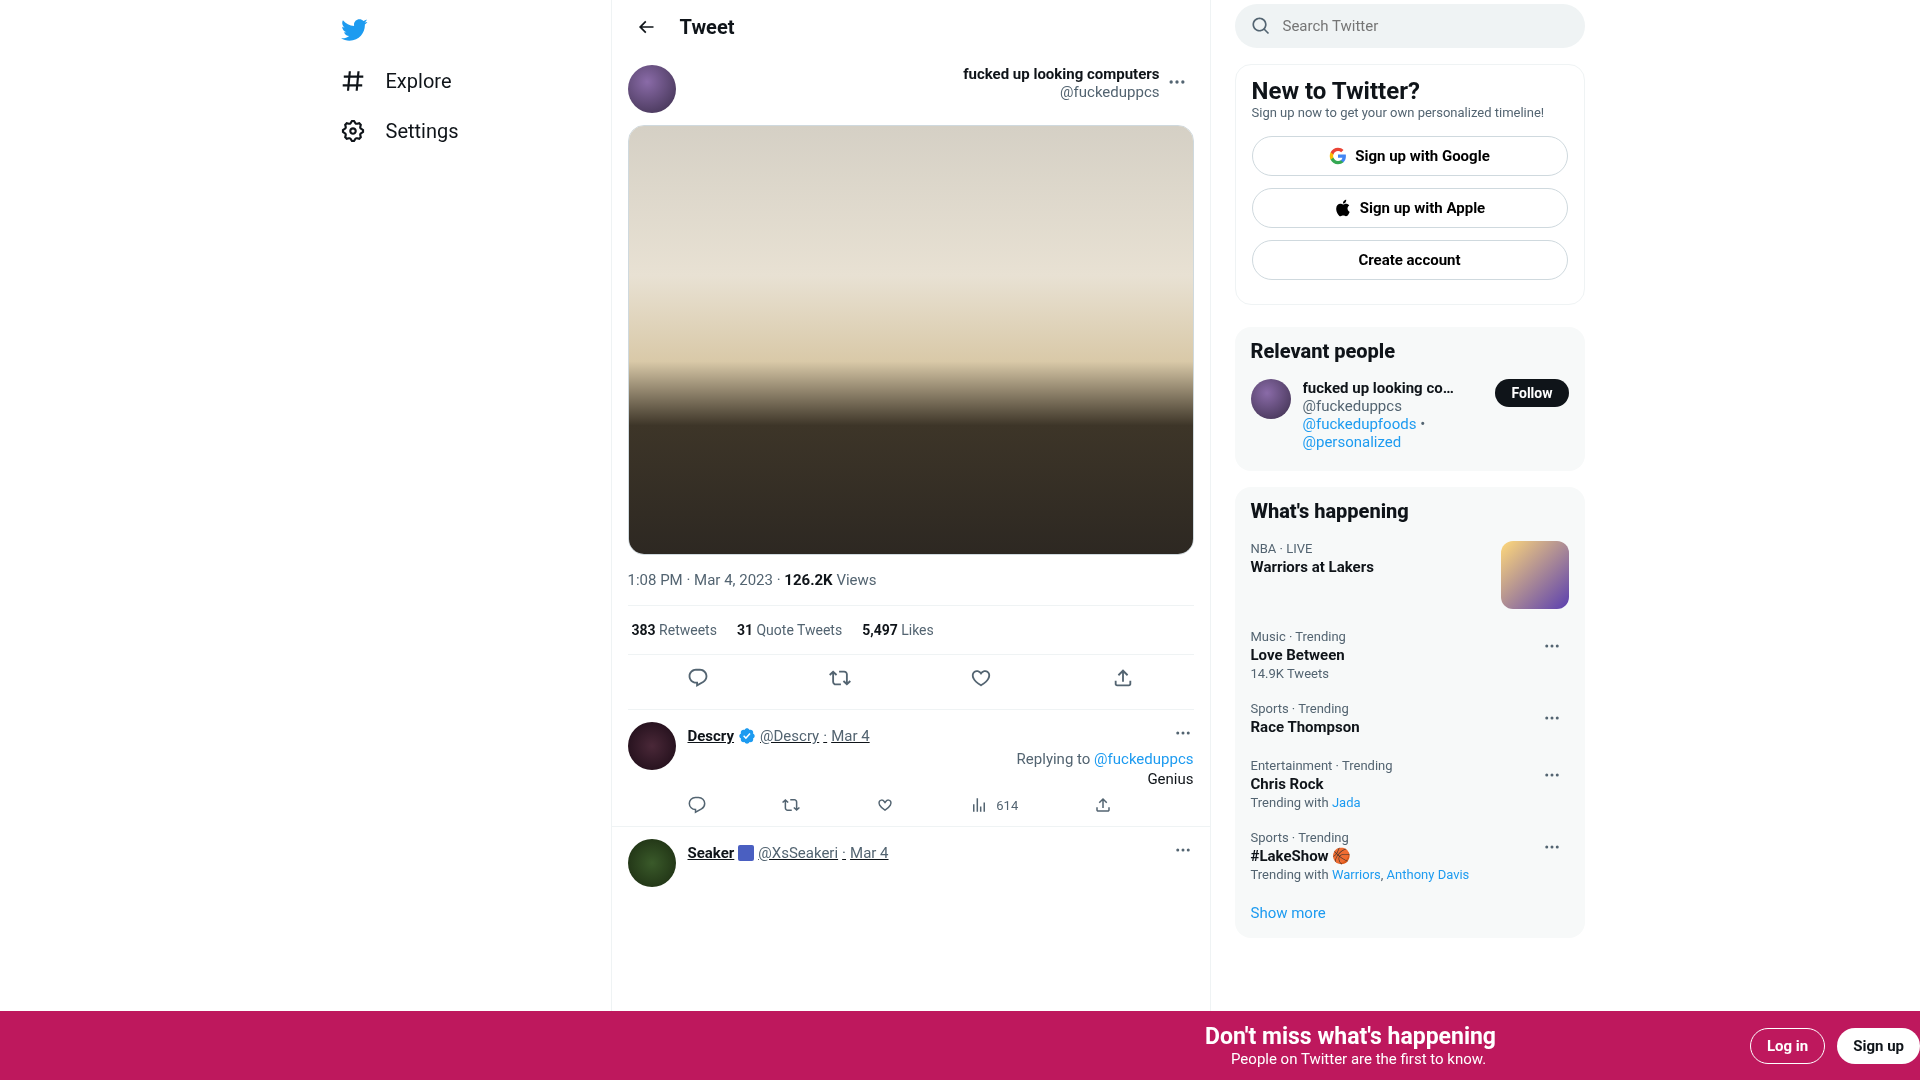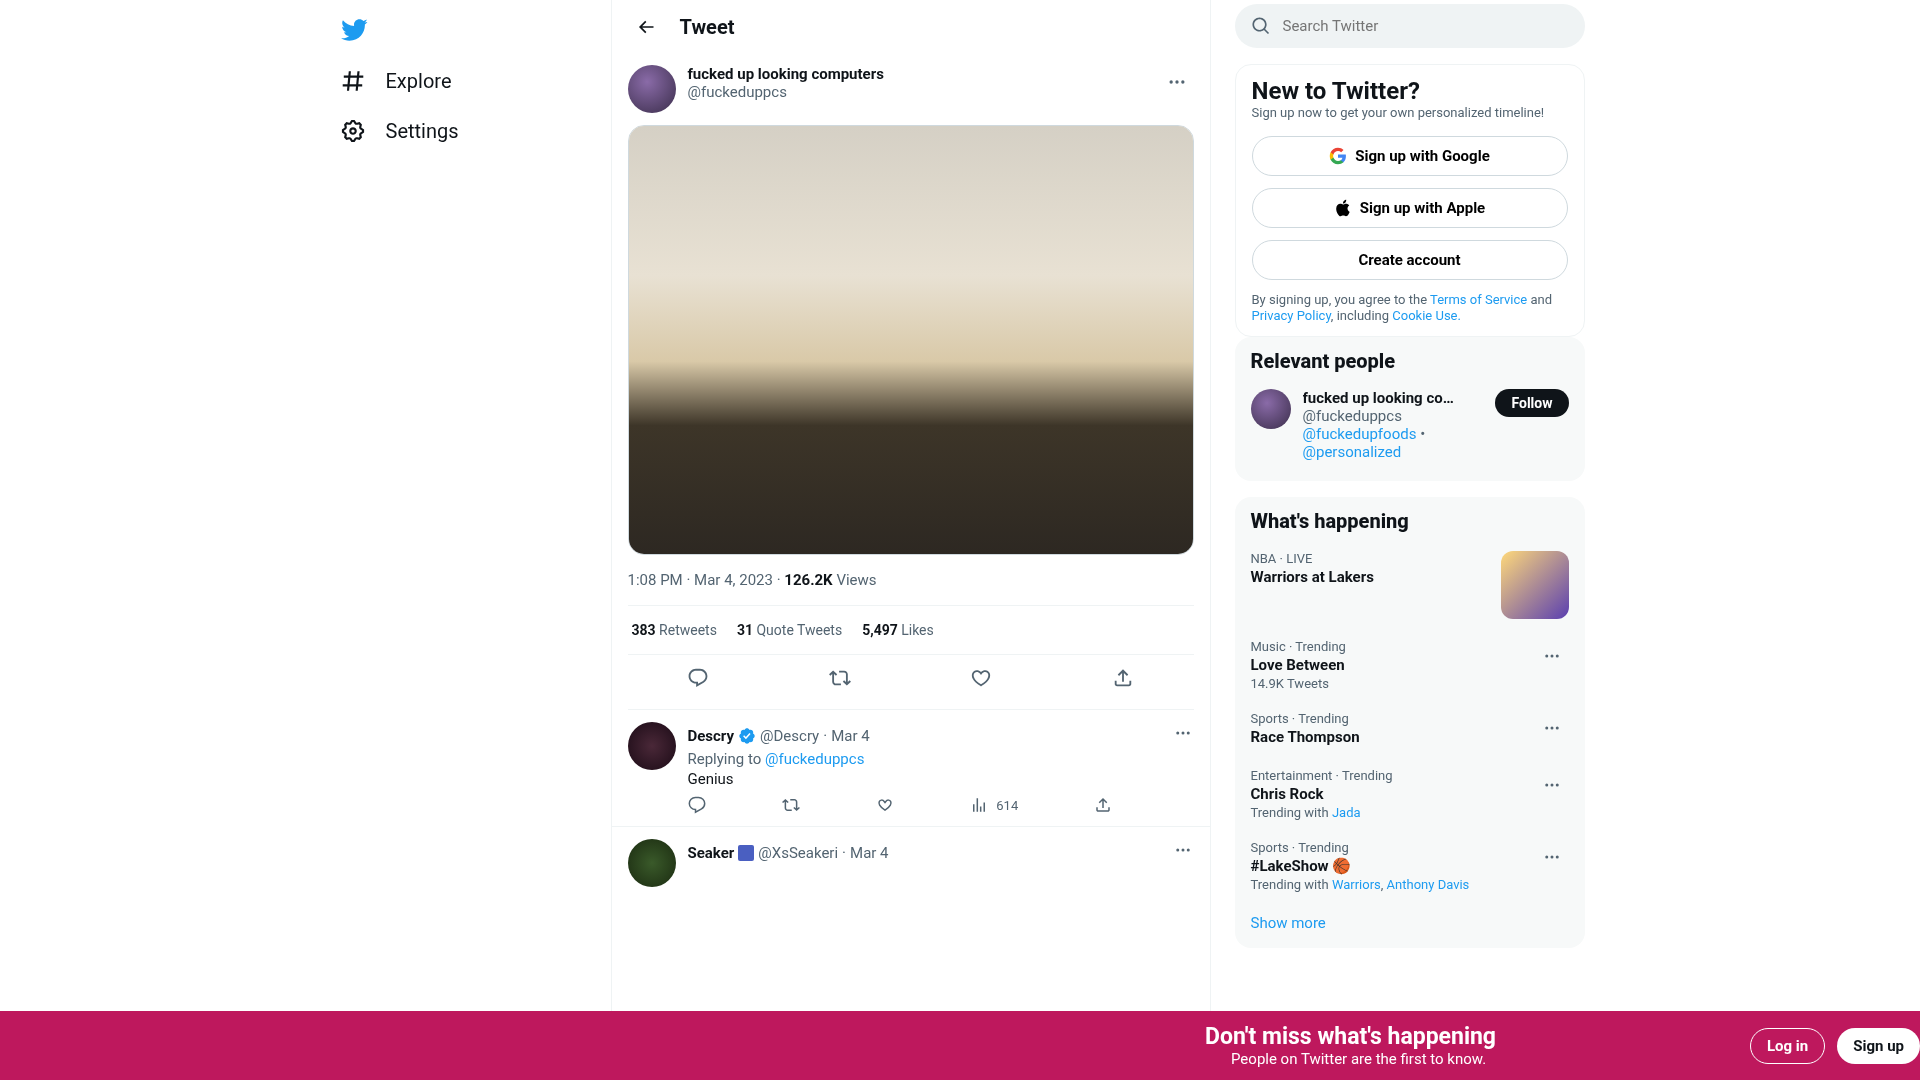--- a/index.html
+++ b/index.html
@@ -4,21 +4,21 @@
 <style>
 * { margin: 0; padding: 0; box-sizing: border-box; font-family: -apple-system, BlinkMacSystemFont, "Segoe UI", Roboto, Helvetica, Arial, sans-serif; }
 body { background: #fff; color: #0f1419; overflow-x: hidden; }
 .layout { display: flex; justify-content: center; min-height: 100vh; }
 .left-col { width: 275px; padding: 4px 8px; display: flex; flex-direction: column; align-items: flex-end; }
 .left-inner { width: 275px; position: fixed; }
 .logo-wrap { padding: 12px; border-radius: 50%; width: 52px; height: 52px; display: flex; align-items: center; justify-content: center; }
 .nav-item { display: flex; align-items: center; padding: 12px; border-radius: 9999px; cursor: pointer; width: fit-content; }
 .nav-item .icon { width: 26px; height: 26px; margin-right: 20px; display: flex; align-items: center; justify-content: center; }
 .nav-item .label { font-size: 20px; font-weight: 400; }
-.center-col { width: 600px; border-left: 1px solid #eff3f4; border-right: 1px solid #eff3f4; min-height: 100vh; }
+.center-col { width: 600px; border-left: 1px solid #eff3f4; border-right: 1px solid #eff3f4; min-height: 100vh; text-align: right; }
 .header { display: flex; align-items: center; padding: 0 16px; height: 53px; position: sticky; top: 0; background: rgba(255,255,255,0.85); backdrop-filter: blur(12px); z-index: 10; }
 .back-btn { width: 36px; height: 36px; border-radius: 50%; display: flex; align-items: center; justify-content: center; margin-right: 16px; cursor: pointer; }
 .header-title { font-size: 20px; font-weight: 700; }
 .tweet-main { padding: 12px 16px 0; }
 .tweet-head { display: flex; align-items: flex-start; }
 .avatar { width: 48px; height: 48px; border-radius: 50%; background: #ccc; margin-right: 12px; flex-shrink: 0; }
 .avatar-sm { width: 40px; height: 40px; border-radius: 50%; background: #ccc; margin-right: 12px; flex-shrink: 0; }
 .user-info { flex: 1; }
 .display-name { font-size: 15px; font-weight: 700; }
 .handle { font-size: 15px; color: #536471; }
@@ -27,36 +27,36 @@
 .tweet-image { width: 100%; height: 428px; background: linear-gradient(180deg, #d5d0c5 0%, #e8e1d3 35%, #d9c9a8 55%, #3d3528 70%, #2d2822 100%); position: relative; }
 .tweet-meta { display: flex; color: #536471; font-size: 15px; padding: 16px 0; }
 .tweet-meta .views-count { color: #0f1419; font-weight: 700; }
 .tweet-stats { display: flex; gap: 20px; padding: 16px 4px; border-top: 1px solid #eff3f4; border-bottom: 1px solid #eff3f4; font-size: 14px; }
 .stat { color: #536471; cursor: pointer; }
 .stat .num { color: #0f1419; font-weight: 700; }
 .tweet-actions { display: flex; justify-content: space-around; padding: 4px 0 12px; border-bottom: 1px solid #eff3f4; }
 .action-btn { width: 38px; height: 38px; border-radius: 50%; display: flex; align-items: center; justify-content: center; color: #536471; cursor: pointer; }
 .reply { padding: 12px 16px; border-bottom: 1px solid #eff3f4; display: flex; }
 .reply-body { flex: 1; min-width: 0; }
-.reply-head { display: flex; align-items: center; gap: 4px; font-size: 15px; }
+.reply-head { display: flex; align-items: center; gap: 4px; font-size: 15px; text-decoration: underline; }
 .reply-head .name { font-weight: 700; }
 .reply-head .meta { color: #536471; }
 .reply-to { color: #536471; font-size: 15px; }
 .reply-to .link { color: #1d9bf0; }
 .reply-text { font-size: 15px; margin-top: 2px; }
 .reply-actions { display: flex; justify-content: space-between; max-width: 425px; margin-top: 8px; color: #536471; }
 .reply-action { display: flex; align-items: center; gap: 8px; cursor: pointer; }
 .reply-action .cnt { font-size: 13px; }
 .verified { width: 18px; height: 18px; display: inline-flex; }
 .badge-box { width: 16px; height: 16px; background: #4a5fc1; display: inline-block; border-radius: 2px; }
 .right-col { width: 350px; margin-left: 24px; padding-top: 4px; }
 .search-wrap { background: #eff3f4; border-radius: 9999px; display: flex; align-items: center; padding: 0 16px; height: 44px; margin-bottom: 16px; position: sticky; top: 4px; z-index: 10; }
 .search-wrap input { background: transparent; border: none; outline: none; font-size: 15px; flex: 1; margin-left: 12px; }
 .card { background: #f7f9f9; border-radius: 16px; margin-bottom: 16px; padding: 12px 16px; }
-.card-border { background: #fff; border: 1px solid #eff3f4; border-radius: 16px; margin-bottom: 0; padding: 12px 16px; }
+.card-border { background: #fff; border: 1px solid #eff3f4; border-radius: 16px; margin-bottom: 22px; padding: 12px 16px; }
 .card h2 { font-size: 20px; font-weight: 800; margin-bottom: 8px; }
 .card-desc { font-size: 13px; color: #536471; margin-bottom: 16px; }
 .signup-btn { width: 100%; height: 40px; border-radius: 9999px; border: 1px solid #cfd9de; background: #fff; font-size: 15px; font-weight: 700; margin-bottom: 12px; display: flex; align-items: center; justify-content: center; gap: 8px; cursor: pointer; }
 .fine-print { font-size: 13px; color: #536471; line-height: 16px; }
 .fine-print a { color: #1d9bf0; text-decoration: none; }
 .rel-person { display: flex; align-items: flex-start; padding: 8px 0; }
 .rel-info { flex: 1; min-width: 0; font-size: 15px; }
 .rel-name { font-weight: 700; white-space: nowrap; overflow: hidden; text-overflow: ellipsis; }
 .rel-handle { color: #536471; }
 .rel-links { color: #536471; font-size: 15px; }
@@ -287,23 +287,20 @@
       </button>
       <button class="signup-btn">
         <svg viewBox="0 0 24 24" width="18" height="18">
             <path d="M16.365 1.43c0 1.14-.493 2.27-1.177 3.08-.744.9-1.99 1.57-2.987 1.57-.12 0-.23-.02-.3-.03-.01-.06-.04-.22-.04-.39 0-1.15.572-2.27 1.206-2.98.804-.94 2.142-1.64 3.248-1.68.03.13.05.28.05.43zm4.565 15.71c-.03.07-.463 1.58-1.518 3.12-.945 1.34-1.94 2.71-3.43 2.71-1.517 0-1.9-.88-3.63-.88-1.698 0-2.302.91-3.67.91-1.377 0-2.332-1.26-3.428-2.8-1.287-1.82-2.323-4.63-2.323-7.28 0-4.28 2.797-6.55 5.552-6.55 1.448 0 2.675.95 3.6.95.865 0 2.222-1.01 3.902-1.01.613 0 2.886.06 4.374 2.19-.13.09-2.383 1.37-2.383 4.19 0 3.26 2.854 4.42 2.955 4.45z"></path>
           </svg>
         <span>Sign up with Apple</span>
       </button>
       <button class="signup-btn">
         <span>Create account</span>
       </button>
-      <div class="fine-print">
-        <span>By signing up, you agree to the </span><a href="#">Terms of Service</a><span> and </span><a href="#">Privacy Policy</a><span>, including </span><a href="#">Cookie Use.</a>
-      </div>
     </div>
 
     <div class="card">
       <h2>Relevant people</h2>
       <div class="rel-person">
         <div class="avatar-sm" style="background:radial-gradient(circle at 40% 35%, #8a6ba8, #3a2d4a)"></div>
         <div class="rel-info">
           <div class="rel-name">fucked up looking co…</div>
           <div class="rel-handle">@fuckeduppcs</div>
           <div class="rel-links">

